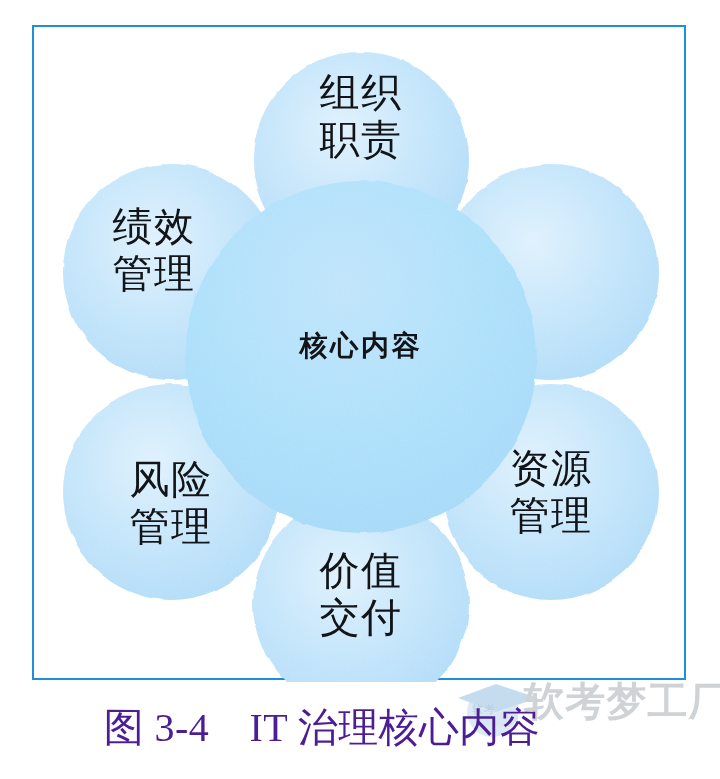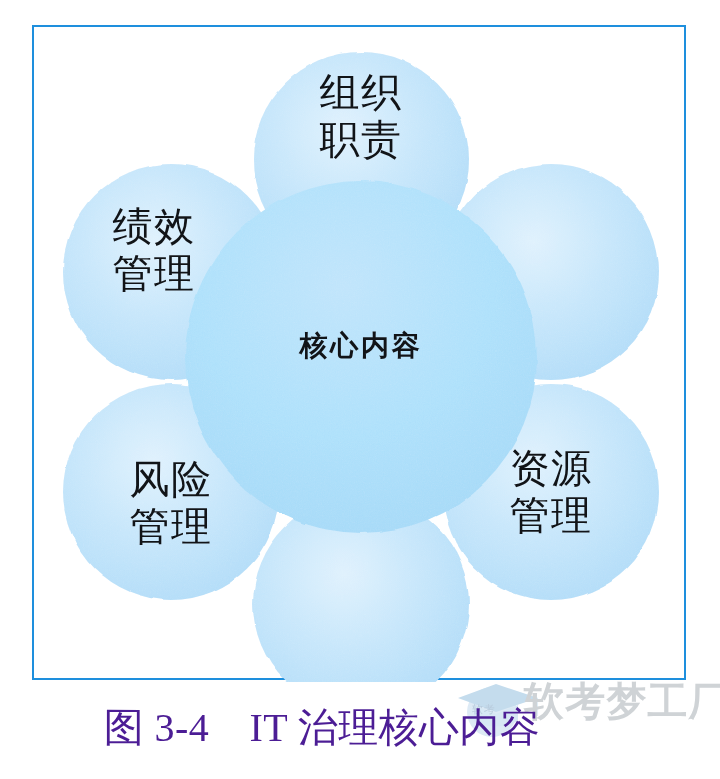--- a/index.html
+++ b/index.html
@@ -198,20 +198,22 @@
         </g>
       </svg>
 
       <div class="label petal-label lbl-top">组织
 职责</div>
 
 
       <div class="label petal-label lbl-bottomright">资源
 管理</div>
 
+      <div class="label petal-label lbl-bottom">价值
+交付</div>
 
       <div class="label petal-label lbl-bottomleft">风险
 管理</div>
 
       <div class="label petal-label lbl-topleft">绩效
 管理</div>
 
       <div class="label center-label lbl-center">核心内容</div>
 
     </div>

